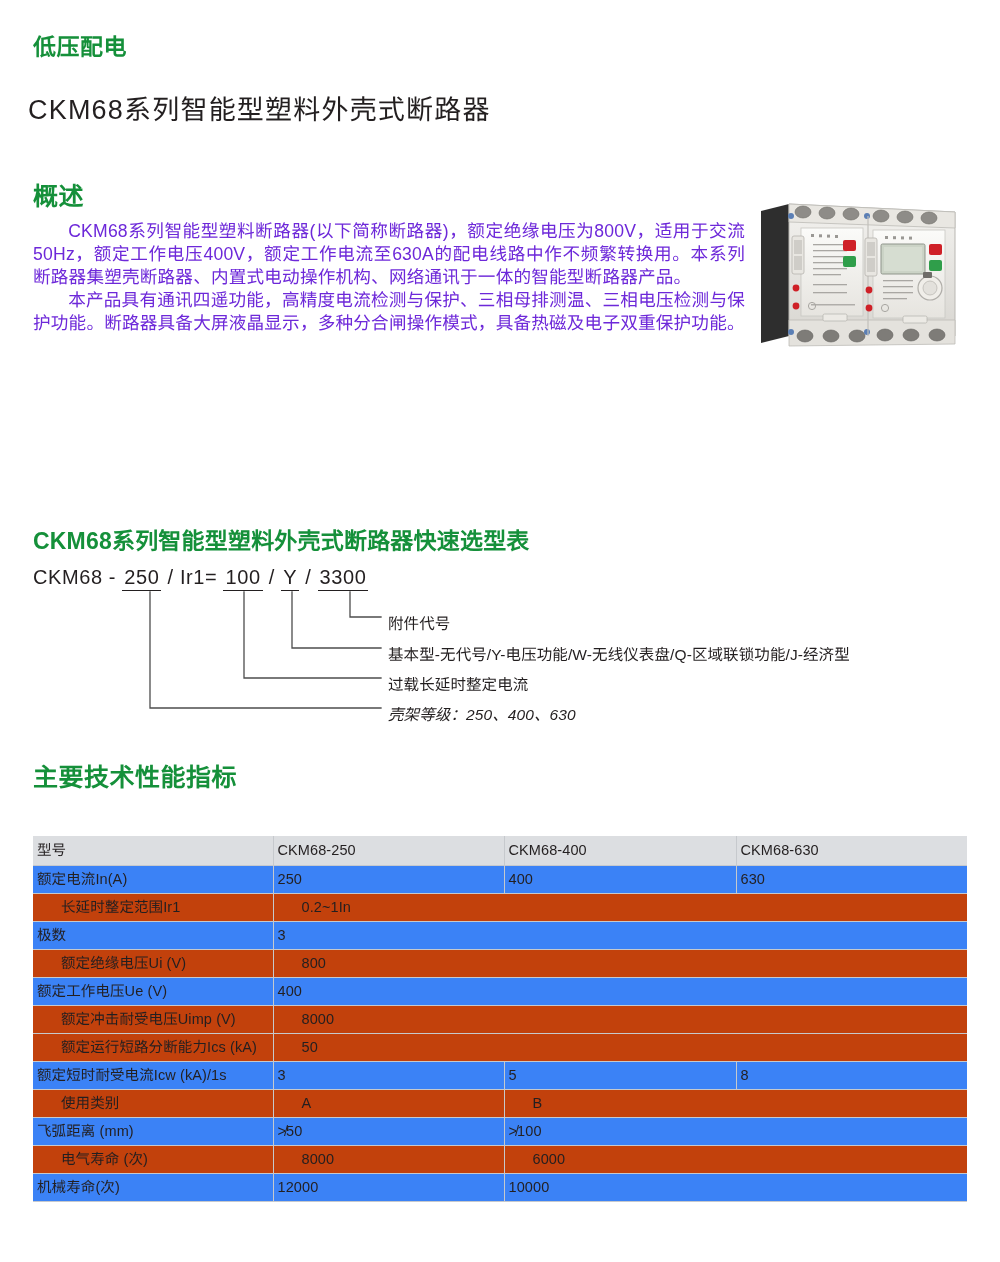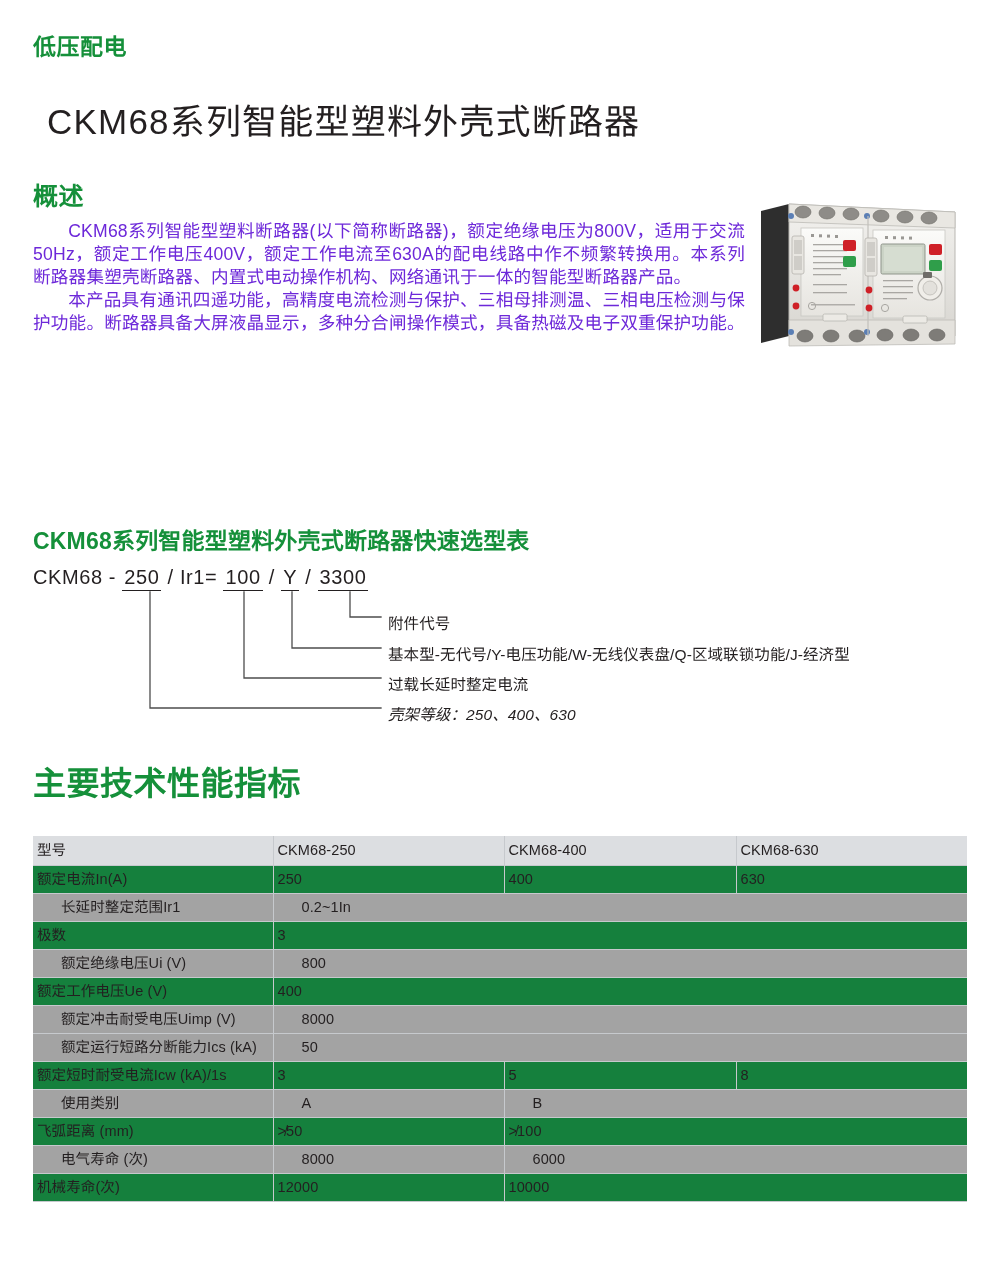--- a/index.html
+++ b/index.html
@@ -11,29 +11,29 @@
     position:relative;overflow:hidden;
   }
   .page{position:relative;width:1000px;height:1262px;}
 
   
   .kicker{
     position:absolute;left:33px;top:28px;
     font-size:23px;font-weight:bold;color:#15903a;letter-spacing:.5px;
   }
   .product-title{
-    position:absolute;left:47px;top:70px;
-    font-size:35px;font-weight:400;color:#231f20;letter-spacing:1.2px;
+    position:absolute;left:28px;top:70px;
+    font-size:27px;font-weight:400;color:#231f20;letter-spacing:1.2px;
   }
   .sec-head{
     position:absolute;font-weight:bold;color:#15903a;letter-spacing:.5px;
   }
   #sec-overview{left:33px;top:176px;font-size:25px;text-align:right;}
   #sec-select{left:33px;top:522px;font-size:23px;letter-spacing:.2px;}
-  #sec-spec{left:33px;top:757px;font-size:33px;}
+  #sec-spec{left:33px;top:757px;font-size:25px;}
 
   
   .copy{
     position:absolute;left:33px;top:220px;width:712px;
     font-size:17.6px;line-height:23px;color:#6d28d9;letter-spacing:.2px;
     text-align:justify;
   }
   .copy p{margin:0;text-indent:2em;}
 
   
@@ -69,22 +69,22 @@
   }
   .tbl col.c1{width:240px;}
   .tbl col.c2{width:231px;}
   .tbl col.c3{width:232px;}
   .tbl col.c4{width:231px;}
   .tbl td{
     height:27px;text-align:left;vertical-align:middle;
     border-bottom:1.5px solid #c6c9cd;
     padding:0 4px;letter-spacing:.1px;line-height:1.15;margin-top:36px;
   }
-  .tbl tr.shade td{background:#a3a3a3;padding-left:28px;}
-  .tbl tr.plain td{background:#15803d;}
+  .tbl tr.shade td{background:#c2410c;padding-left:28px;}
+  .tbl tr.plain td{background:#3b82f6;}
   .tbl tr.head td{background:#dcdee1;height:29px;}
   .tbl td.divL{border-left:1.5px solid #c6c9cd;}
   .tbl tr:last-child td{border-bottom:1.5px solid #c6c9cd;}
 </style>
 </head>
 <body>
 
 <div class="page">
 
   <div class="kicker">低压配电</div>

